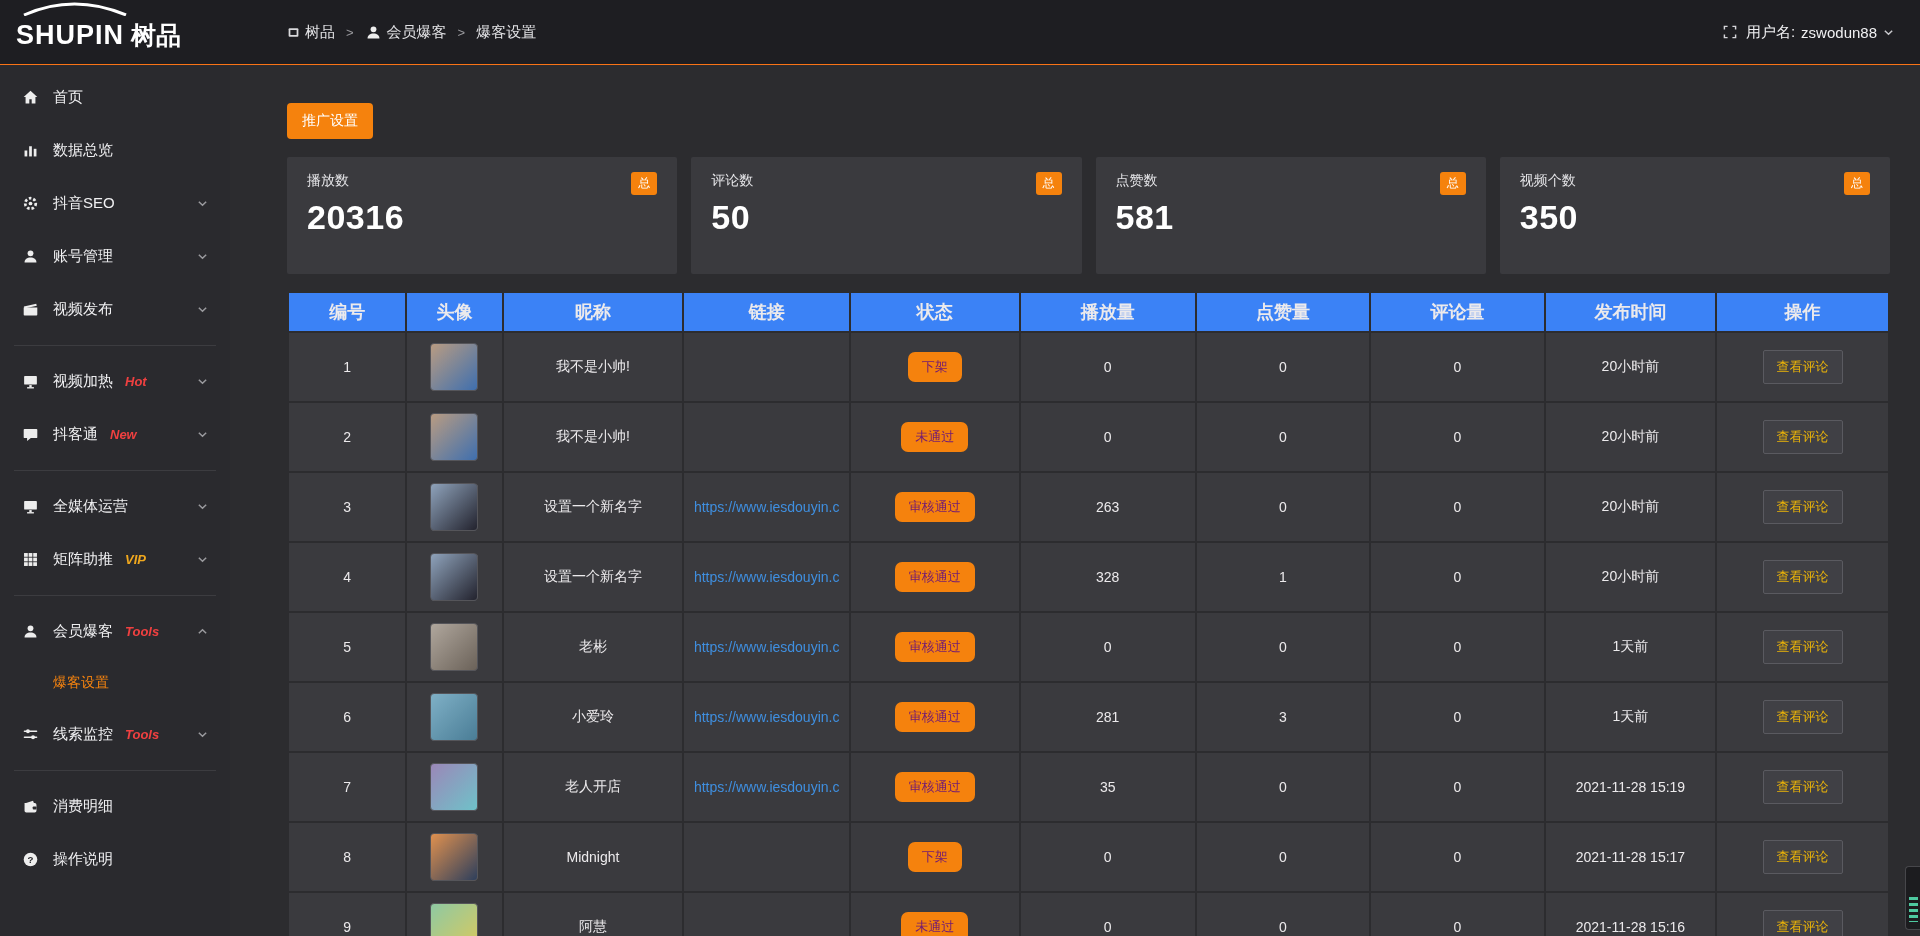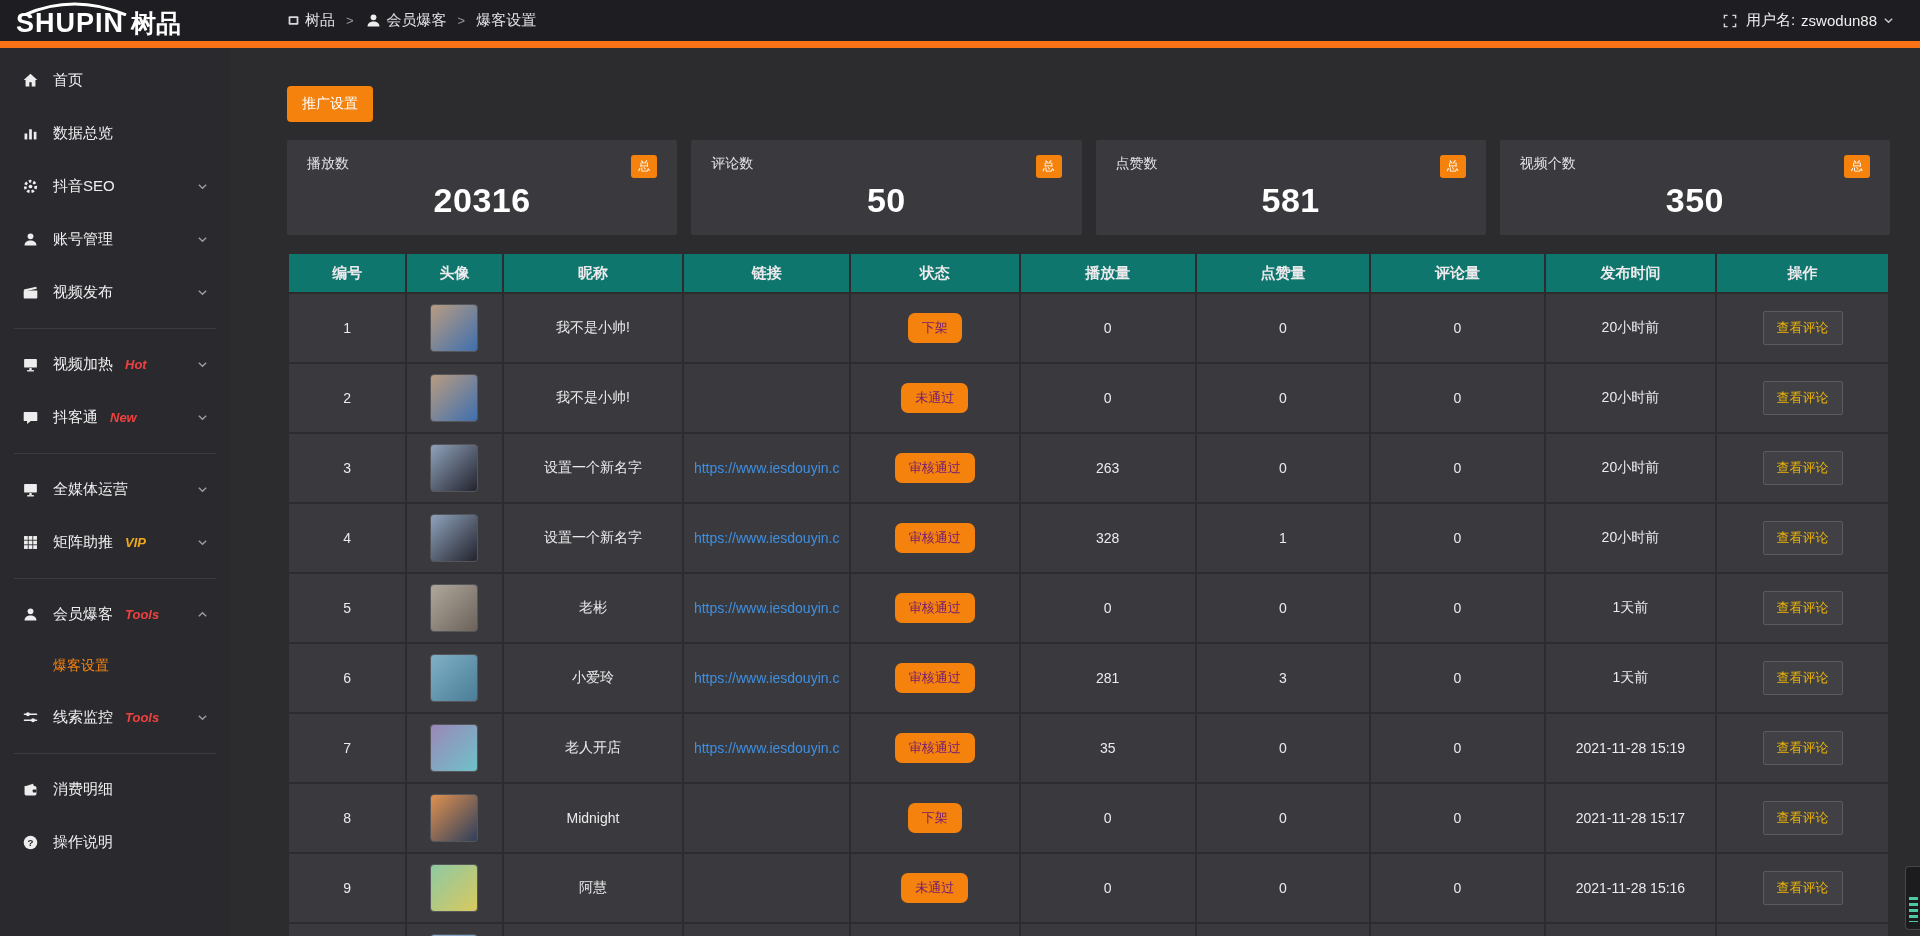--- a/index.html
+++ b/index.html
@@ -2,22 +2,22 @@
 <html><head>
 <meta charset="utf-8">
 <style>
   * { margin:0; padding:0; box-sizing:border-box; }
   html,body { width:1920px; height:936px; overflow:hidden;
     font-family:"Liberation Sans","DejaVu Sans",sans-serif;
     background:#2c2c2f; color:#e8e8ea; }
   .app { position:relative; width:1920px; height:936px; }
 
   
-  .topbar { display:flex; align-items:center; height:48px; background:#1e1e22;
-    border-bottom:7px solid #f97316; }
+  .topbar { display:flex; align-items:center; height:65px; background:#1e1e22;
+    border-bottom:1px solid #f97316; }
   .logo-zone { width:230px; flex:0 0 230px; display:flex; align-items:center;
     padding-left:16px; position:relative; height:100%; }
   .logo-arc { position:absolute; top:2px; left:14px; }
   .logo-en { font-size:27px; font-weight:800; letter-spacing:1px; color:#fff; line-height:1; margin-top:6px;}
   .logo-cn { font-size:25px; font-weight:700; color:#fff; margin-left:7px; margin-top:6px;}
   .breadcrumb { display:flex; align-items:center; margin-left:57px; font-size:15px; color:#e2e2e5; }
   .crumb { display:flex; align-items:center; cursor:default; }
   .crumb .icon { display:flex; margin-right:5px; }
   .crumb-sep { color:#9a9a9e; margin:0 11px; font-size:13px; }
   .user-zone { margin-left:auto; display:flex; align-items:center; padding-right:26px; gap:8px; }
@@ -39,31 +39,31 @@
   .side-chev.up svg { transform:rotate(180deg); }
   .side-sub { height:50px; display:flex; align-items:center; padding-left:53px;
     font-size:14px; color:#e6e6e8; cursor:pointer; }
   .side-sub.active { color:#f5830f; }
 
   
   .content { flex:1; padding:38px 30px 0 57px; background:#2c2c2f; overflow:hidden; }
   .promo-btn { display:inline-block; background:#f5820d; color:#fff; border:none;
     font-size:14px; font-family:inherit; padding:9px 15px; border-radius:4px; cursor:pointer; }
   .stats-row { display:flex; gap:14px; margin-top:18px; }
-  .stat-card { flex:1; height:95px; background:#3a3a3e; border-radius:2px; padding:15px 20px 0 20px;text-align:center; }
+  .stat-card { flex:1; height:117px; background:#3a3a3e; border-radius:2px; padding:15px 20px 0 20px; }
   .stat-top { display:flex; align-items:flex-start; justify-content:space-between; }
   .stat-label { font-size:14px; color:#e4e4e7; }
   .stat-badge { background:#f5820d; color:#fff; font-size:12px; padding:3px 7px; border-radius:3px; }
   .stat-value { font-size:34px; font-weight:600; color:#fff; margin-top:3px; letter-spacing:0.5px; }
 
   
   table.acct { width:100%; margin-top:17px; border-collapse:collapse; table-layout:fixed; }
   table.acct th, table.acct td { border:2px solid #2c2c2f; text-align:center;
     font-size:14px; color:#eceaec; overflow:hidden; white-space:nowrap; }
-  table.acct th { background:#0f766e; height:40px; font-weight:700; font-size:15px; }
+  table.acct th { background:#3b82f6; height:40px; font-weight:700; font-size:18px; }
   table.acct td { background:#3a3a3e; height:70px; }
   td.link-cell { text-align:left; padding:0 2px; }
   td.link-cell a { color:#3f8fe0; text-decoration:none; font-size:14px; }
   .avatar { width:48px; height:48px; border-radius:4px; margin:0 auto; border:1px solid #55555a; }
   .status-badge { display:inline-block; background:#f5820d; color:#701a75; font-size:13px;
     padding:6px 14px; border-radius:7px; }
   .view-btn { background:#404045; border:1px solid #5a5a60; color:#eab308; font-size:13px;
     font-family:inherit; padding:7px 13px; border-radius:2px; cursor:pointer; }
 
   

